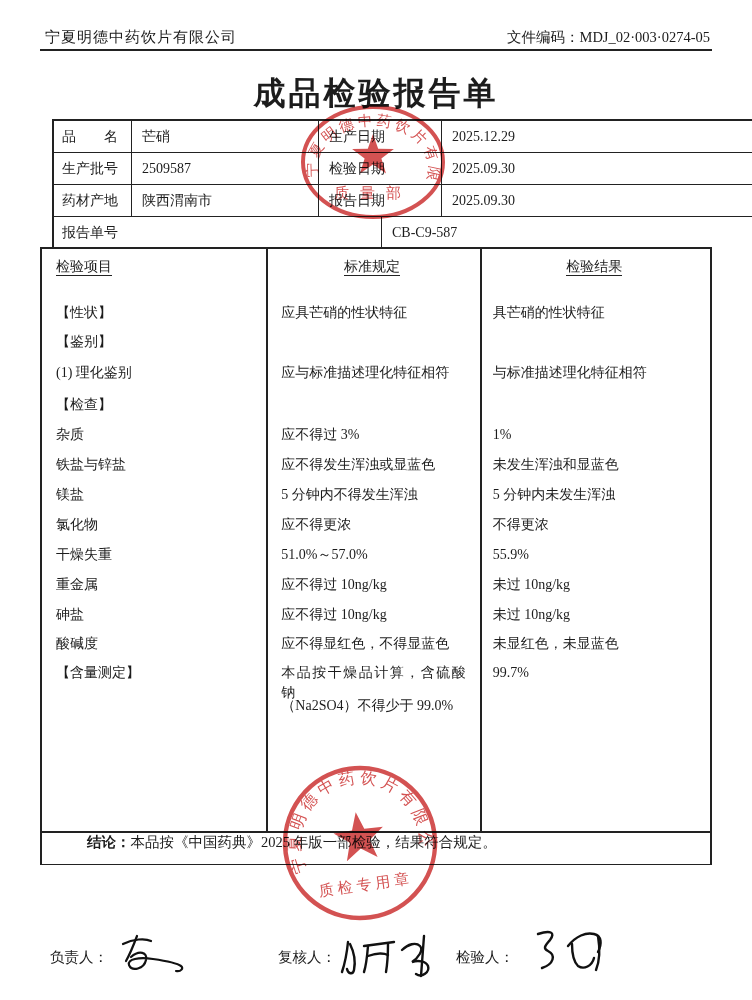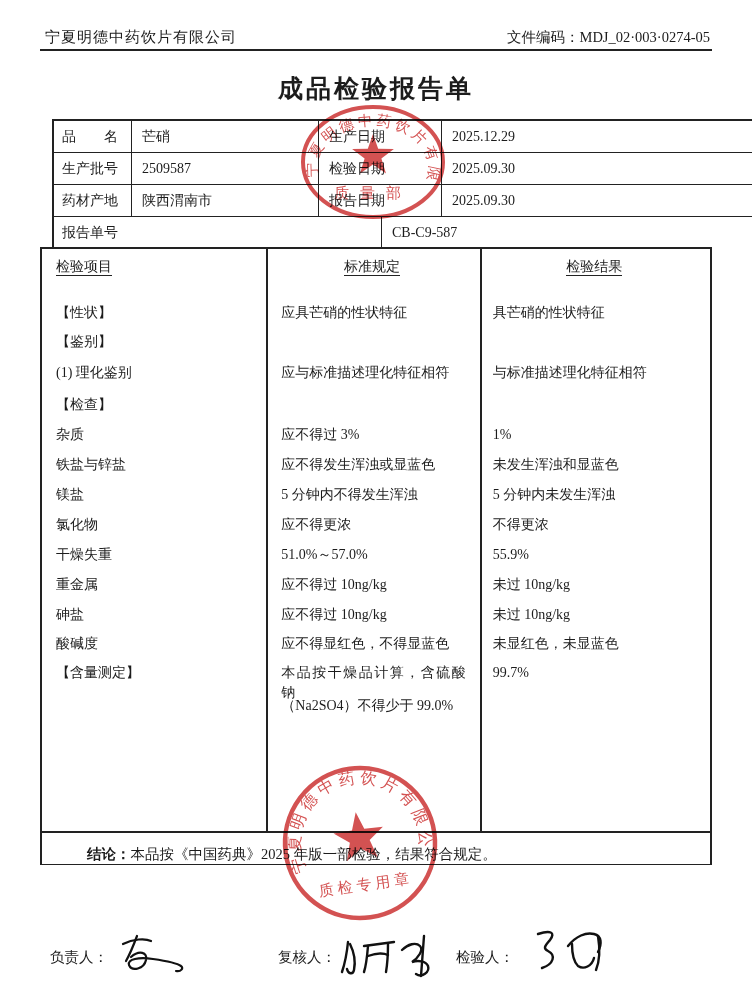--- a/index.html
+++ b/index.html
@@ -8,21 +8,21 @@
     position:relative; width:752px; height:1000px; margin:0 auto;
     background:#ffffff; color:#1c1c1c;
     font-family:"Liberation Serif","DejaVu Serif",serif;
     font-size:14px; overflow:hidden;
   }
   
   .hdr-company { position:absolute; left:45px; top:28px; font-size:15px; letter-spacing:1px; }
   .hdr-code { position:absolute; right:42px; top:28px; font-size:14.5px; }
   .hdr-rule { position:absolute; left:40px; top:49px; width:672px; height:2px; background:#222; }
   .doc-title { position:absolute; left:0; top:72px; width:100%; text-align:center;
-    font-size:25px; font-weight:bold; letter-spacing:3px; }
+    font-size:32px; font-weight:bold; letter-spacing:3px; }
   
   .itable { position:absolute; left:52px; top:119px; width:716px;
     border:2px solid #222; border-bottom:none; }
   .irow { display:flex; height:32px; border-bottom:1.5px solid #222; align-items:center; }
   .irow:last-child { border-bottom:none; }
   .icell { height:100%; display:flex; align-items:center; border-right:1.5px solid #222; }
   .icell:last-child { border-right:none; }
   .il1 { width:78px;  padding-left:8px; }
   .iv1 { width:187px; padding-left:10px; }
   .il2 { width:123px; padding-left:10px; }
@@ -37,21 +37,21 @@
   .trow { position:absolute; left:0; width:100%; display:flex; line-height:20px; }
   .c1 { width:224px; padding-left:14px; }
   .c2 { width:214px; padding-left:16px; }
   .c3 { width:232px; padding-left:14px; }
   .thead .c2, .thead .c3 { text-align:center; padding-left:0; }
   .thead u, .thead span.ul { text-decoration:none; border-bottom:1.2px solid #222; padding-bottom:1px; }
   .c2.just { letter-spacing:1.5px; }
   
   .conclusion { position:absolute; left:40px; top:833px; width:672px; height:32px;
     border-left:2px solid #222; border-right:2px solid #222; border-bottom:1.5px solid #222;
-    display:flex; align-items:flex-end; padding-left:45px; font-size:14.5px; }
+    display:flex; align-items:flex-start; padding-left:45px; font-size:14.5px; }
   .remark { position:absolute; left:40px; top:865px; width:672px; height:60px;
     border-left:2px solid #222; border-right:2px solid #222; border-bottom:2px solid #222;
     font-size:14.5px; padding-top:3px; }
   .remark .l1 { padding-left:45px; line-height:28px; }
   .remark .l2 { padding-left:5px; line-height:28px; }
   .blab { font-weight:bold; }
   
   .sig-row { position:absolute; left:0; top:928px; width:100%; height:62px; }
   .sig-label { position:absolute; top:20px; font-size:14.5px; }
   .sig-svg { position:absolute; }

